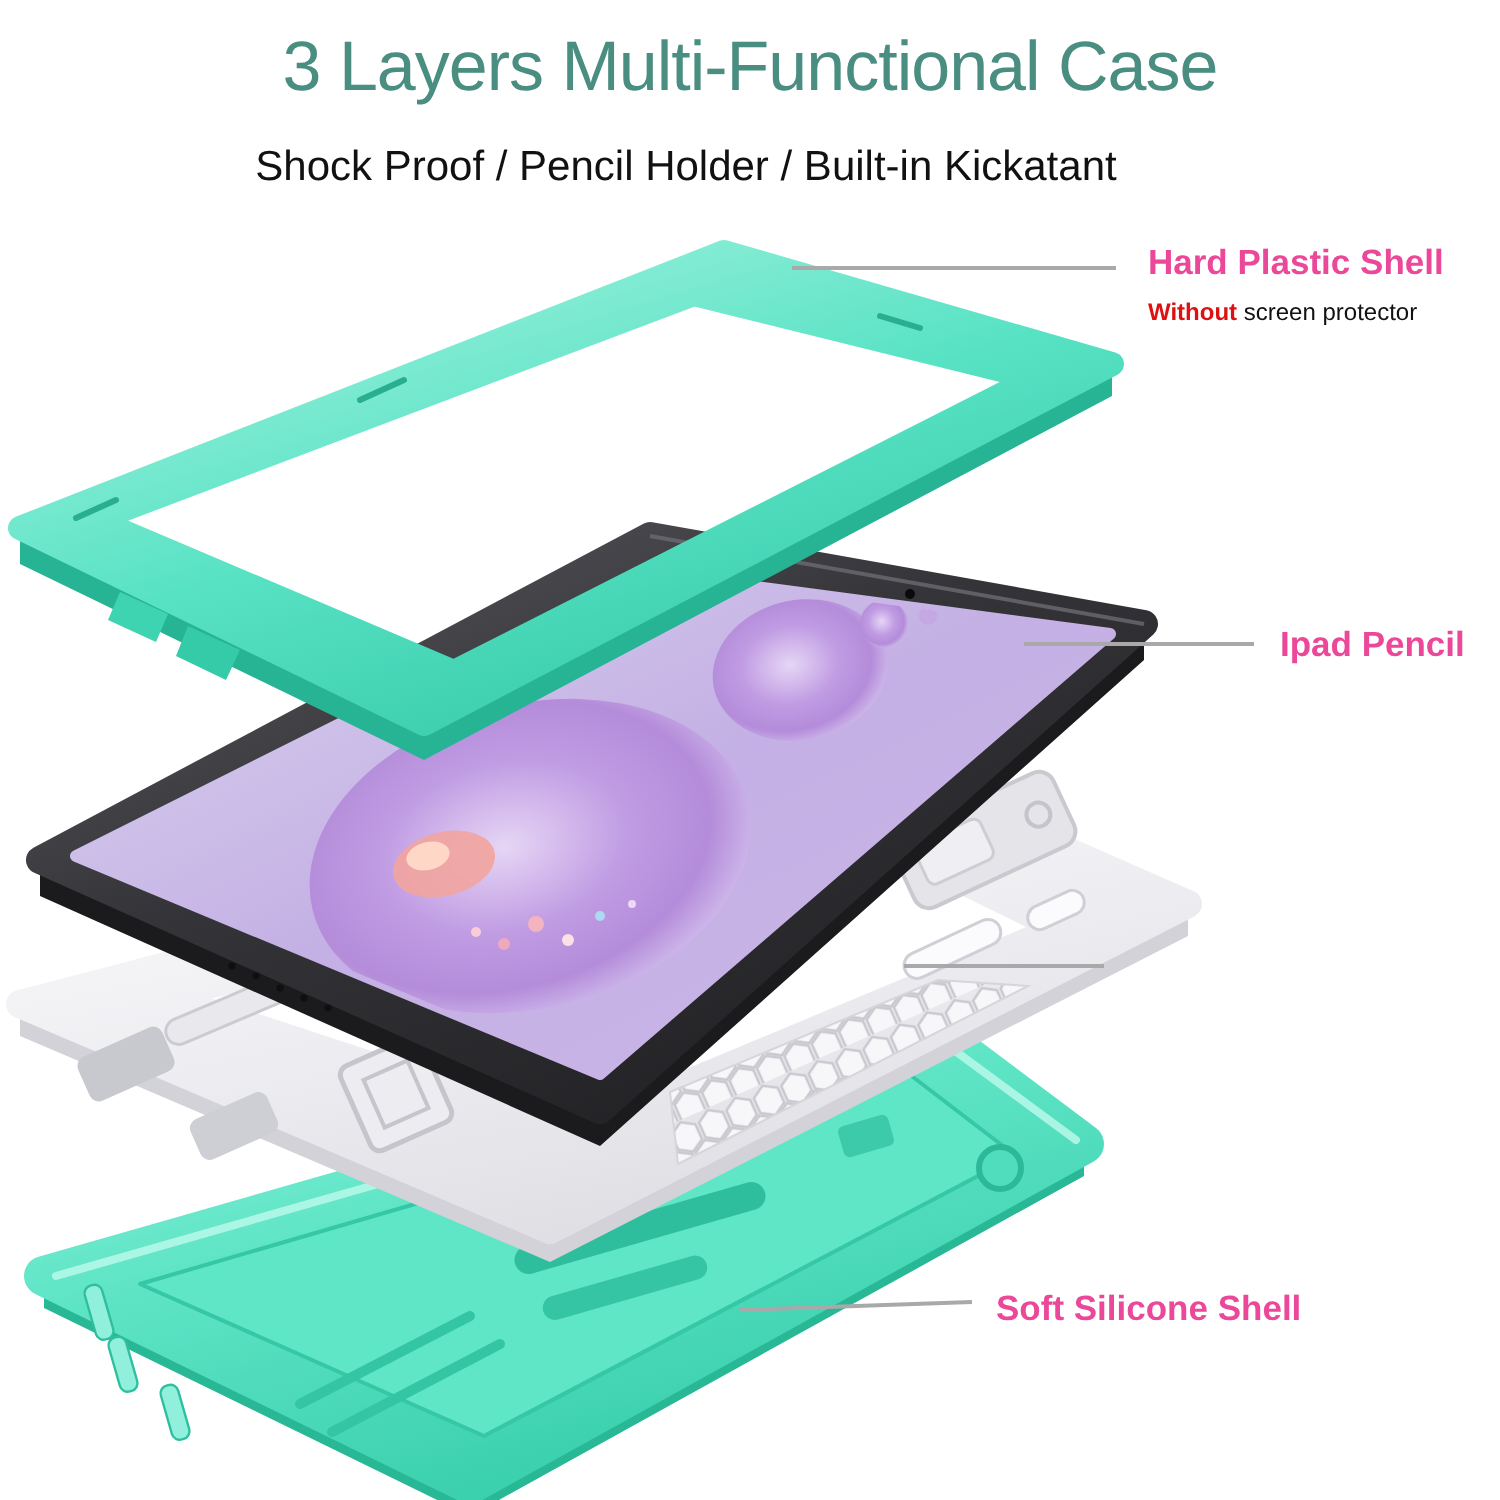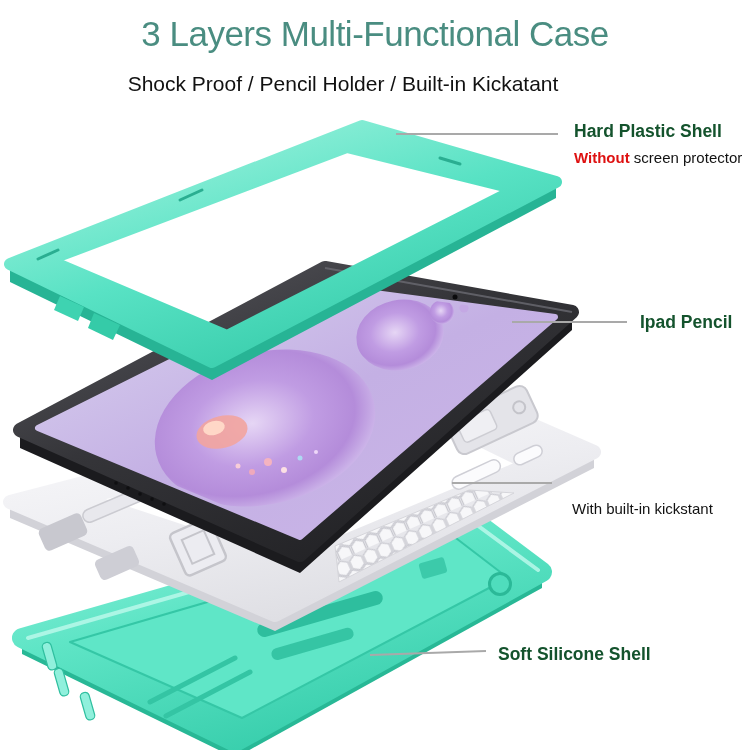--- a/index.html
+++ b/index.html
@@ -3,22 +3,22 @@
 <meta charset="utf-8">
 <style>
   html,body{margin:0;padding:0;background:#ffffff;}
   body{width:750px;height:750px;position:relative;overflow:hidden;
        font-family:"Liberation Sans",sans-serif;}
   .stage{position:absolute;left:0;top:0;width:750px;height:750px;}
   .title{position:absolute;left:0;top:14px;width:750px;text-align:center;
          font-size:35px;font-weight:normal;color:#4A8D81;letter-spacing:-0.5px;}
   .subtitle{position:absolute;left:0;top:72px;width:686px;text-align:center;
             font-size:21px;color:#111111;}
-  .ann-label{position:absolute;font-size:17.5px;font-weight:bold;color:#14532d;white-space:nowrap;}
-  .ann-note{position:absolute;font-size:15px;color:#111111;white-space:nowrap;}
+  .ann-label{position:absolute;font-size:17.5px;font-weight:bold;color:#ec4899;white-space:nowrap;}
+  .ann-note{position:absolute;font-size:12px;color:#111111;white-space:nowrap;}
   .ann-note .hl{color:#DE1111;font-weight:bold;}
   #ann-shell-label{left:574px;top:121px;}
   #ann-shell-note{left:574px;top:149px;}
   #ann-ipad-label{left:640px;top:312px;}
   #ann-pc-label{left:572px;top:472px;}
   #ann-pc-note{left:572px;top:500px;}
   #ann-skin-label{left:498px;top:644px;}
   #ann-skin-note{left:498px;top:674px;font-size:14px;}
   svg{position:absolute;left:0;top:0;}
 </style>
@@ -164,17 +164,16 @@
   </svg>
 
   <div class="title">3 Layers Multi-Functional Case</div>
   <div class="subtitle">Shock Proof / Pencil Holder / Built-in Kickatant</div>
 
   <div class="ann-label" id="ann-shell-label">Hard Plastic Shell</div>
   <div class="ann-note" id="ann-shell-note"><span class="hl">Without</span><span> screen protector</span></div>
 
   <div class="ann-label" id="ann-ipad-label">Ipad Pencil</div>
 
-  <div class="ann-note" id="ann-pc-note">With built-in kickstant</div>
 
   <div class="ann-label" id="ann-skin-label">Soft Silicone Shell</div>
 
 </div>
 
 </body></html>

